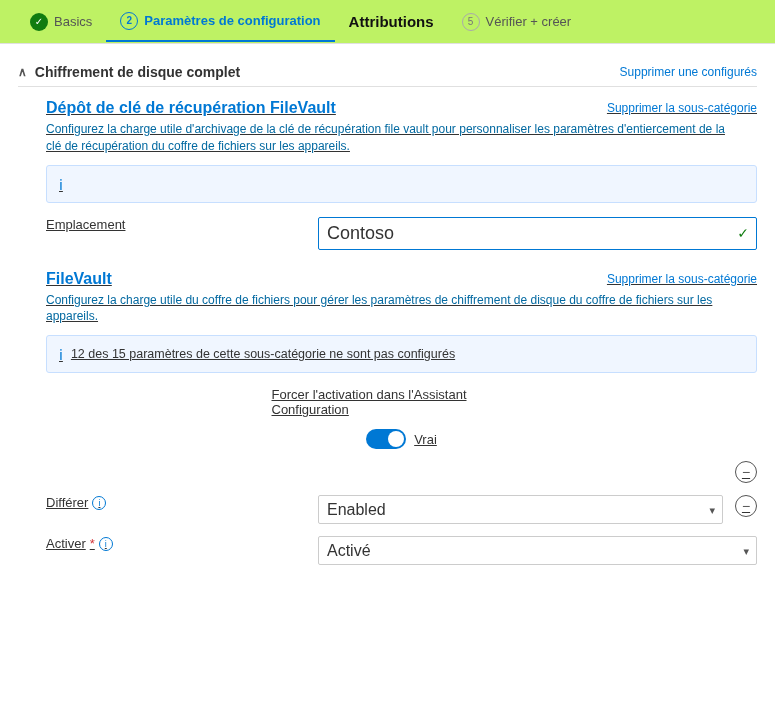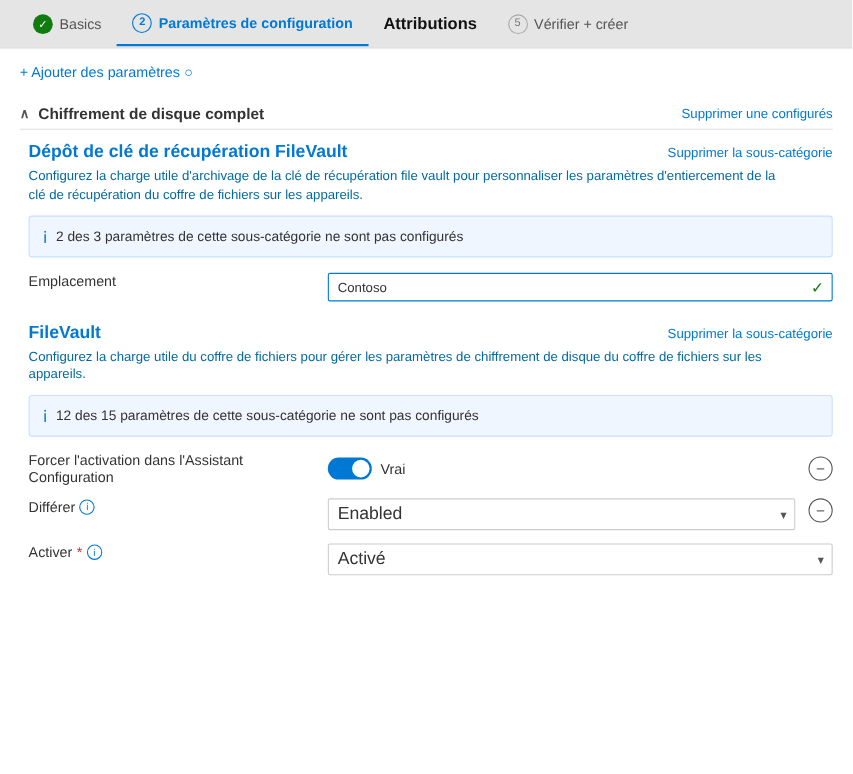--- a/index.html
+++ b/index.html
@@ -13,21 +13,21 @@
       overflow-x: hidden;
     }
 
     
     .nav-tabs {
       display: flex;
       align-items: center;
       border-bottom: 1px solid #e0e0e0;
       padding: 0 16px;
       height: 44px;
-      background: #e5e5e5;
+      background: #bef264;
     }
     .nav-tab {
       display: flex;
       align-items: center;
       gap: 6px;
       padding: 10px 14px;
       font-size: 13px;
       color: #555;
       cursor: pointer;
       position: relative;
@@ -109,22 +109,23 @@
       cursor: pointer;
     }
     .section-action {
       font-size: 12px;
       color: #0078d4;
       cursor: pointer;
     }
 
     
     .subcategory {
-      margin-left: 8px;
+      margin-left: 28px;
       margin-bottom: 20px;
+      text-decoration: underline;
     }
     .subcategory-header {
       display: flex;
       align-items: center;
       justify-content: space-between;
       margin-bottom: 4px;
     }
     .subcategory-title {
       font-size: 16px;
       font-weight: 600;
@@ -178,21 +179,21 @@
     }
     .form-control-wrap {
       flex: 1;
       position: relative;
     }
     .form-input {
       width: 100%;
       border: 1px solid #0078d4;
       border-radius: 2px;
       padding: 5px 30px 5px 8px;
-      font-size: 12px;
+      font-size: 18px;
       color: #333;
       outline: none;
     }
     .form-select {
       width: 100%;
       border: 1px solid #ccc;
       border-radius: 2px;
       padding: 5px 28px 5px 8px;
       font-size: 16px;
       color: #333;
@@ -222,20 +223,21 @@
       color: #107c10;
       font-size: 14px;
     }
 
     
     .toggle-row {
       display: flex;
       align-items: center;
       margin-bottom: 12px;
       gap: 12px;
+      flex-direction: column;
     }
     .toggle-label {
       width: 260px;
       flex-shrink: 0;
       font-size: 13px;
       color: #333;
     }
     .toggle-wrap {
       display: flex;
       align-items: center;
@@ -313,45 +315,40 @@
   </div>
   <div class="nav-tab">
     <span class="step-circle">5</span>
     <span>Vérifier + créer</span>
   </div>
 </nav>
 
 <div class="content">
 
   
-  <div class="add-link">
-    <span>+ Ajouter des paramètres</span>
-    <span>○</span>
-  </div>
 
   
   <div class="section-header">
     <div class="section-header-left">
       <span class="chevron">∧</span>
       <span>Chiffrement de disque complet</span>
     </div>
     <span class="section-action">Supprimer une configurés</span>
   </div>
 
   
   <div class="subcategory">
     <div class="subcategory-header">
       <span class="subcategory-title">Dépôt de clé de récupération FileVault</span>
       <span class="section-action">Supprimer la sous-catégorie</span>
     </div>
     <p class="subcategory-desc">Configurez la charge utile d'archivage de la clé de récupération file vault pour personnaliser les paramètres d'entiercement de la clé de récupération du coffre de fichiers sur les appareils.</p>
 
     <div class="info-banner">
       <span class="info-icon">ℹ</span>
-      <span>2 des 3 paramètres de cette sous-catégorie ne sont pas configurés</span>
     </div>
 
     <div class="form-row">
       <div class="form-label">
         <span>Emplacement</span>
       </div>
       <div class="form-control-wrap">
         <input class="form-input" type="text" value="Contoso" style="">
         <span class="input-check">✓</span>
       </div>

